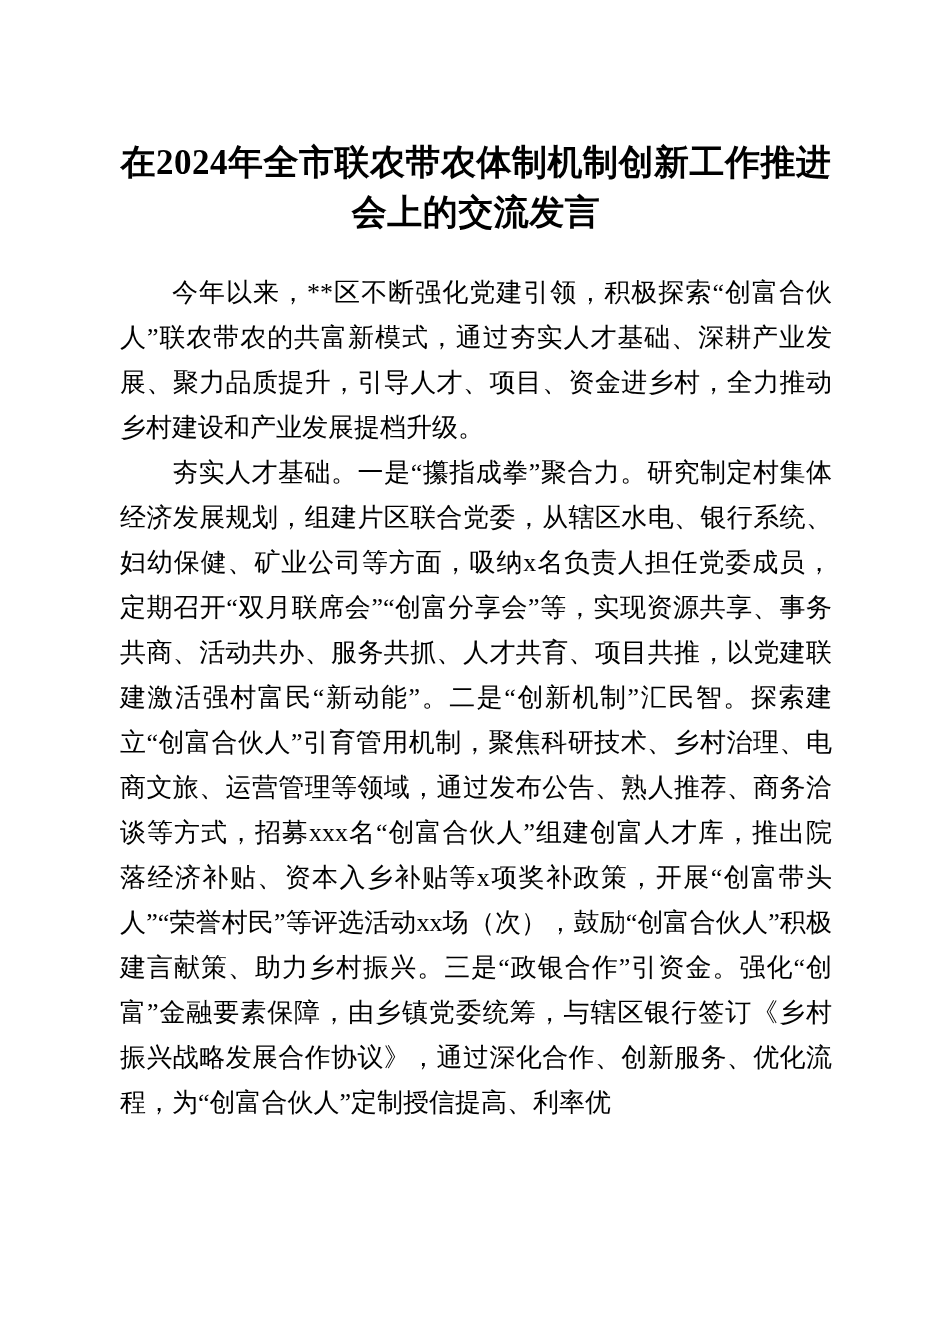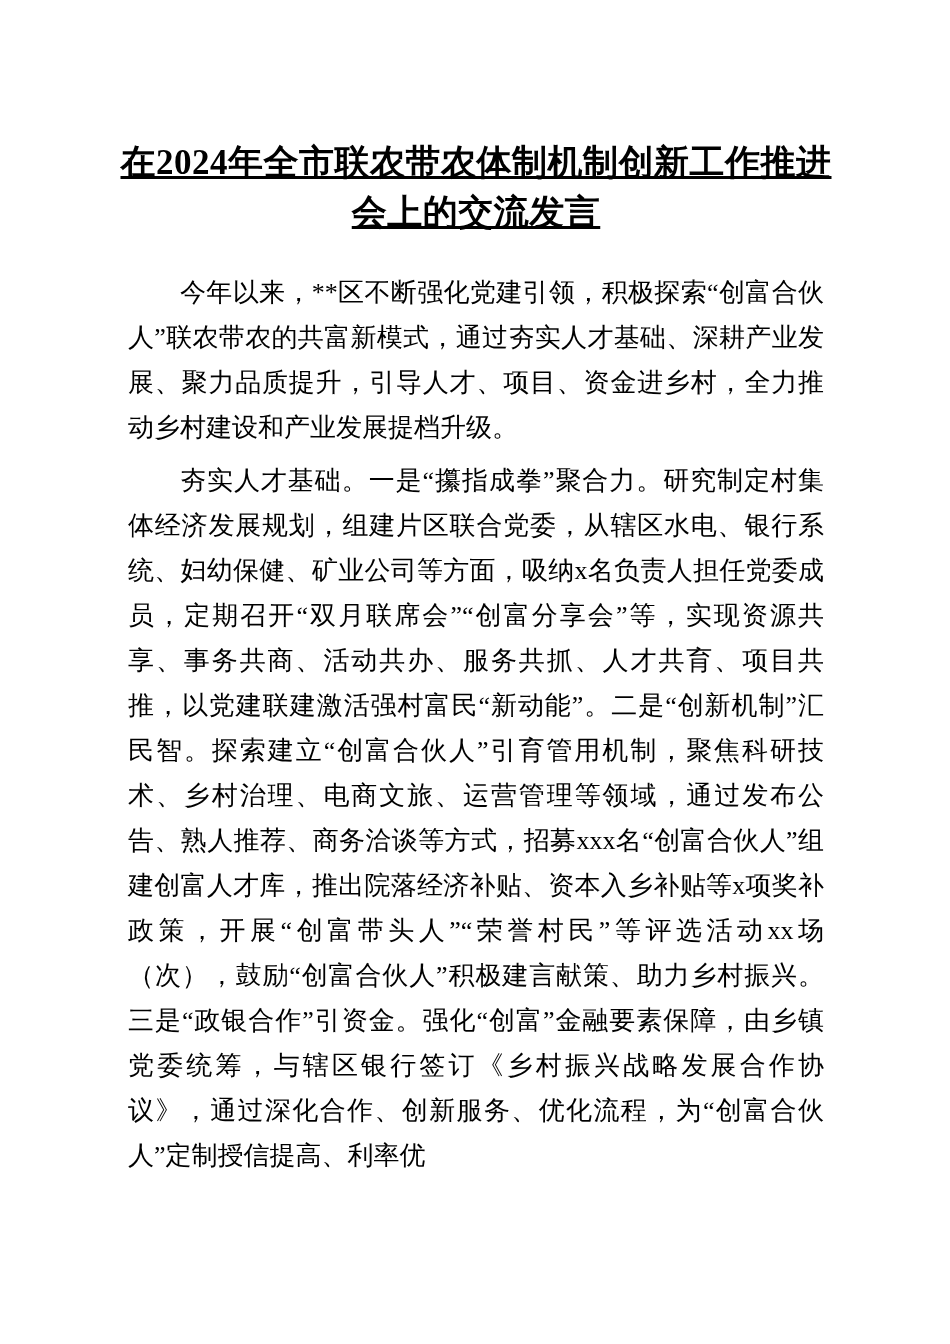--- a/index.html
+++ b/index.html
@@ -21,31 +21,30 @@
     padding: 138px 118px 0 120px;
     background: #ffffff;
   }
   .doc-title {
     margin: 0 0 32px 0;
     font-size: 35px;
     font-weight: 700;
     line-height: 50px;
     text-align: center;
     letter-spacing: 0.5px;
-    text-decoration: underline;
   }
   .salutation {
     margin: 0;
     font-size: 26px;
     line-height: 45px;
     text-align: justify;
     text-justify: inter-ideograph;
   }
   .para {
-    margin: 8px;
+    margin: 0;
     font-size: 26px;
     line-height: 45px;
     text-align: justify;
     text-justify: inter-ideograph;
     text-indent: 2em;
     word-break: break-all;
   }
 </style>
 </head>
 <body>

